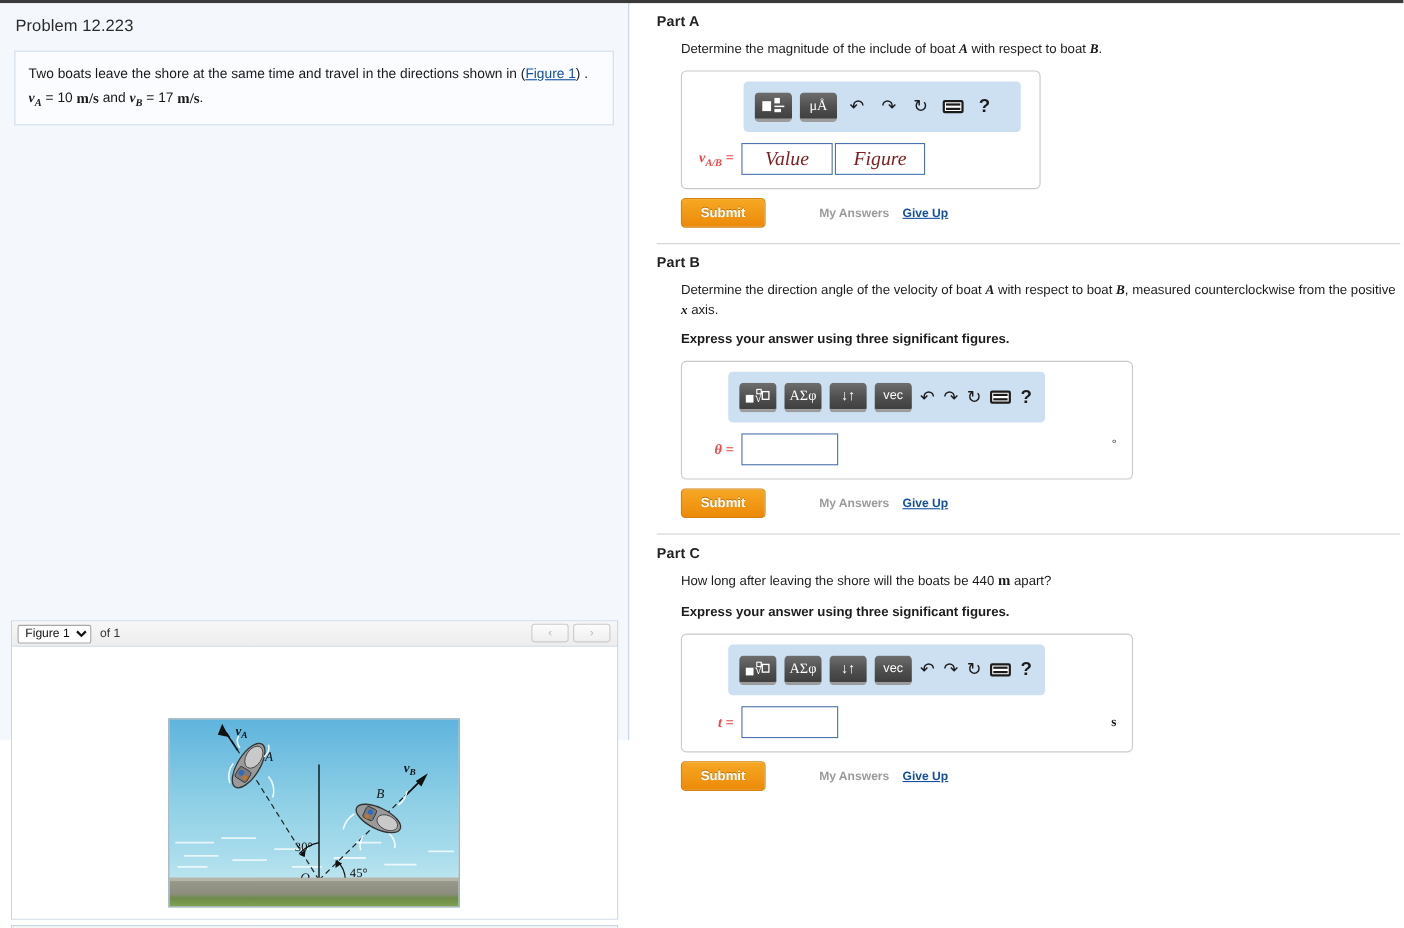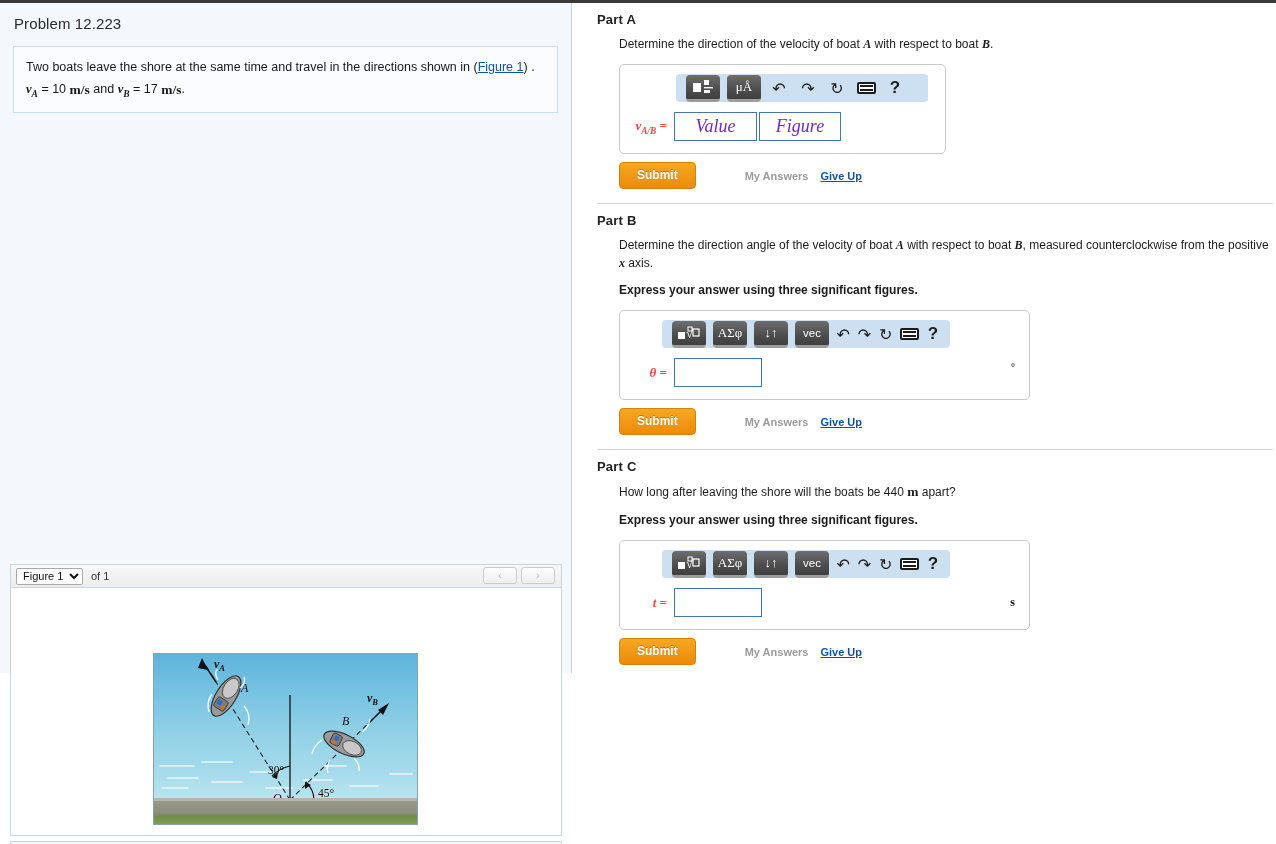--- a/index.html
+++ b/index.html
@@ -179,21 +179,21 @@
     background: #ffffff;
     position: relative;
   }
   .answer-box.wide { width: 411px; }
   .answer-box.narrow { width: 327px; }
 
   .mathbar {
     background: #cde0f2;
     border-radius: 4px;
     margin: 9px 9px 0 56px;
-    height: 28px;
+    height: 46px;
     display: flex;
     align-items: center;
     gap: 7px;
     padding: 0 10px;
   }
   .mathbar.pa { margin-left: 56px; width: 252px; }
   .mathbar.pbc { margin-left: 42px; width: 288px; }
 
   .mbtn {
     height: 27px;
@@ -262,21 +262,21 @@
     align-items: center;
     padding: 0 6px;
   }
   .field.value { width: 83px; justify-content: center; }
   .field.units { width: 82px; justify-content: center; margin-left: 2px; }
   .field.plain  { width: 88px; }
   .placeholder {
     font-family: "Liberation Serif", serif;
     font-style: italic;
     font-size: 18px;
-    color: #6d28d9;
+    color: #7f1d1d;
   }
   .suffix-unit {
     position: absolute;
     right: 14px;
     font-family: "Liberation Serif", serif;
     font-weight: bold;
     font-size: 12px;
     color: #111;
   }
   .suffix-unit.deg { font-size: 10px; top: 14px; }
@@ -421,21 +421,21 @@
     </div>
 
     <div id="bottom-panel"></div>
   </div>
 
   <div id="right-panel">
 
     <div class="part">
       <div class="part-title">Part A</div>
       <div class="part-question">
-        <span>Determine the direction of the velocity of boat </span><span class="mvar">A</span><span> with respect to boat </span><span class="mvar">B</span><span>.</span>
+        <span>Determine the magnitude of the include of boat </span><span class="mvar">A</span><span> with respect to boat </span><span class="mvar">B</span><span>.</span>
       </div>
 
       <div class="answer-box narrow">
         <div class="mathbar pa">
           <div class="mbtn">
             <svg width="22" height="15" viewBox="0 0 22 15">
                 <rect x="1" y="4" width="8" height="9" fill="#fff"></rect>
                 <rect x="12" y="1" width="5" height="5" fill="#fff"></rect>
                 <rect x="12" y="8" width="9" height="1.4" fill="#fff"></rect>
                 <rect x="12" y="11" width="6" height="3" fill="#fff"></rect>

